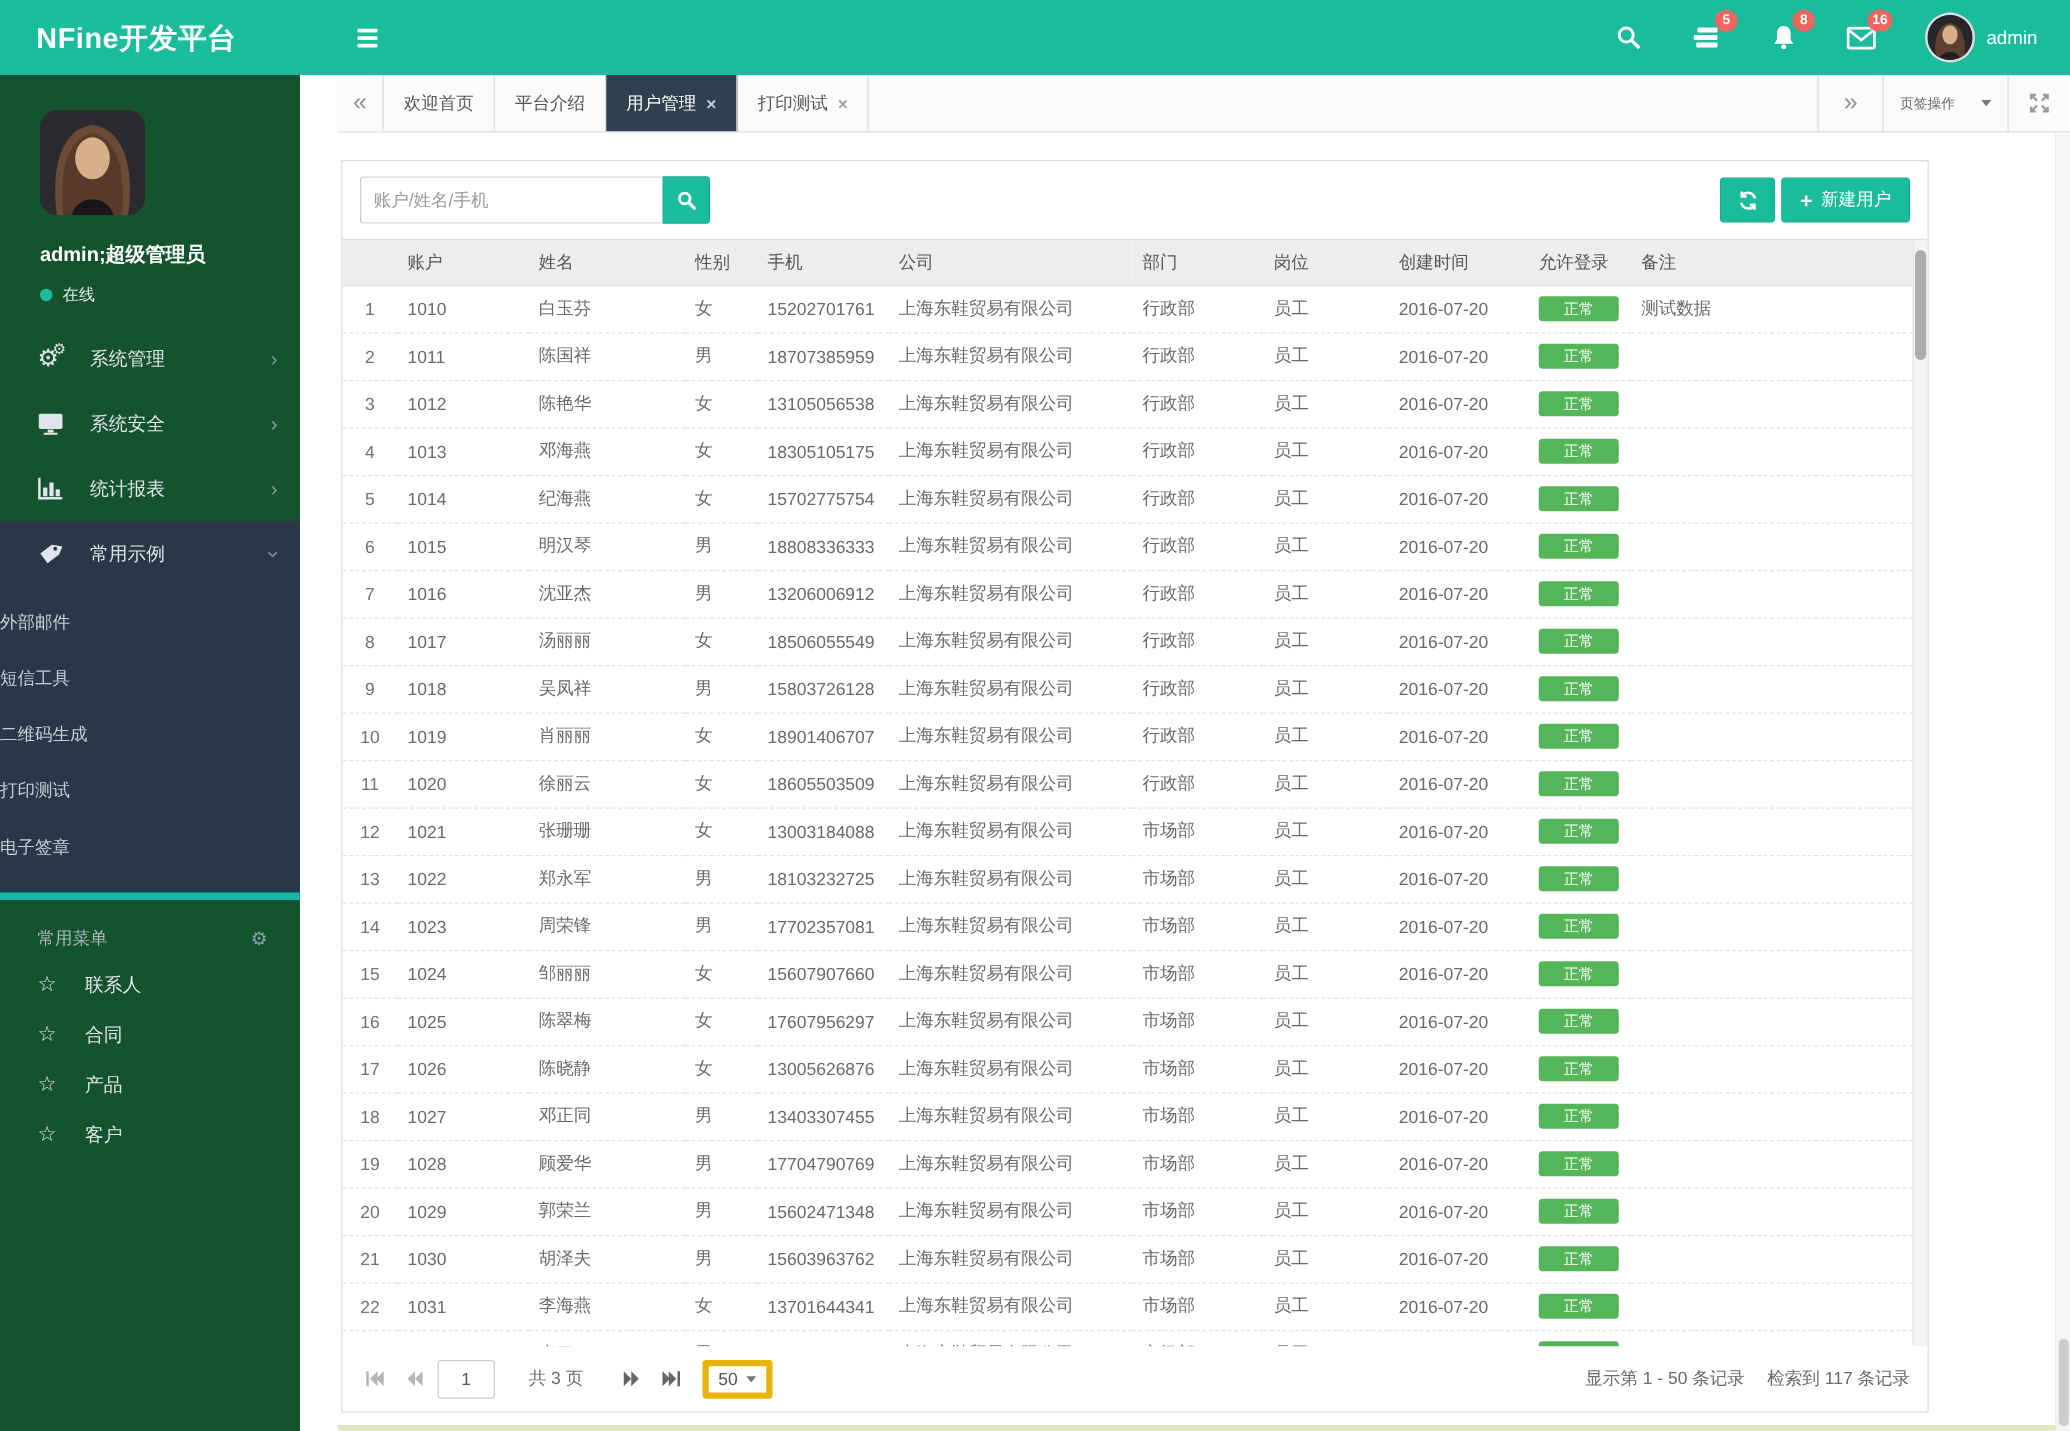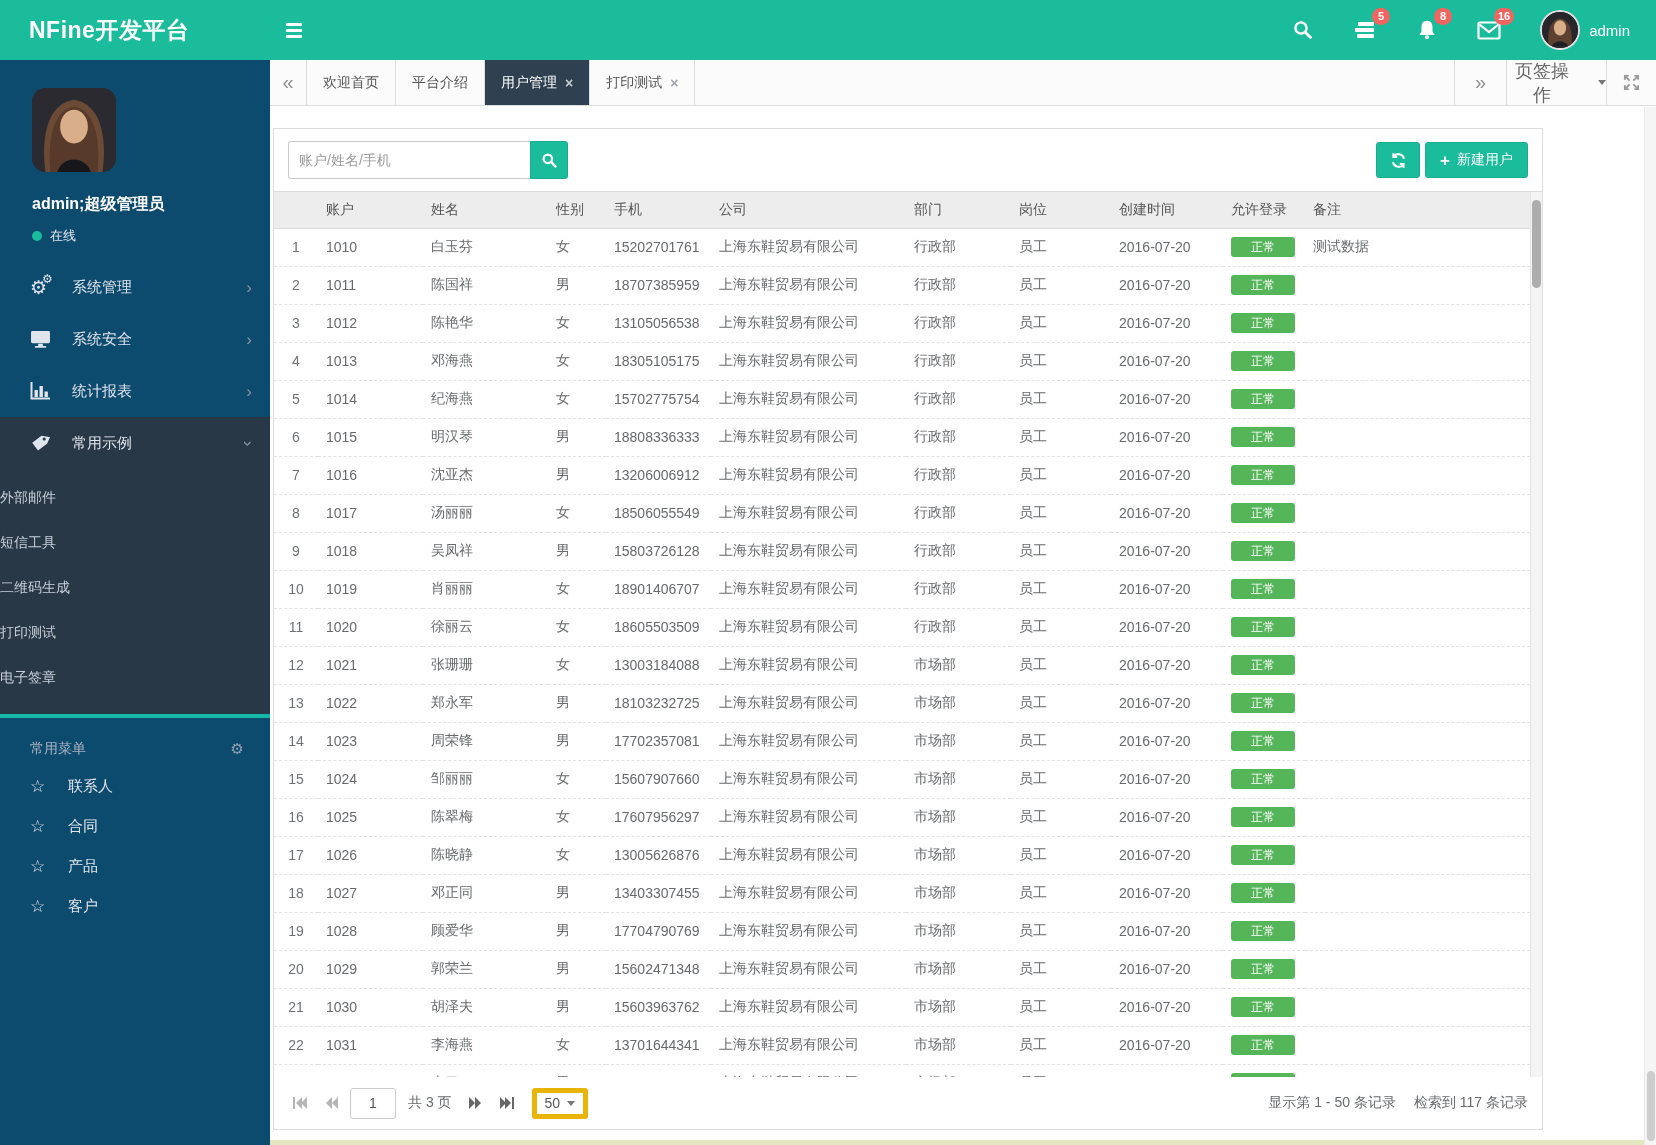--- a/index.html
+++ b/index.html
@@ -11,56 +11,56 @@
   .brand { width:270px; padding-left:29px; color:#fff; font-size:23px; font-weight:bold; letter-spacing:.5px; }
   .hamburger { margin-left:16px; width:26px; height:26px; display:flex; flex-direction:column; justify-content:center; gap:3px; cursor:pointer; }
   .hamburger i { display:block; width:16px; height:3px; background:#fff; border-radius:1px; }
   .topbar-right { margin-left:auto; display:flex; align-items:center; padding-right:26px; }
   .top-ico { position:relative; width:26px; height:26px; margin-left:36px; display:flex; align-items:center; justify-content:center; cursor:pointer; }
   .top-badge { position:absolute; top:-9px; right:-12px; min-width:18px; height:17px; padding:0 4px; background:#f0655f; color:#fff; font-size:11px; line-height:17px; text-align:center; border-radius:9px; font-weight:bold; }
   .top-avatar { width:40px; height:40px; border-radius:50%; margin-left:38px; border:2px solid rgba(255,255,255,.85); overflow:hidden; background:#2b2b31; }
   .top-user { color:#fff; font-size:15px; margin-left:9px; }
 
   
-  .sidebar { position:absolute; left:0; top:60px; width:270px; bottom:0; background:#0c4a6e; color:#dfe4ed; z-index:20; }
+  .sidebar { position:absolute; left:0; top:60px; width:240px; bottom:0; background:#14532d; color:#dfe4ed; z-index:20; }
   .profile { padding:28px 0 0 32px; }
   .side-avatar { width:84px; height:84px; border-radius:14px; overflow:hidden; background:#2b2b31; }
   .profile-name { margin-top:22px; font-size:16px; font-weight:bold; color:#fff; }
   .profile-status { margin-top:12px; font-size:13px; color:#e4e9f0; display:flex; align-items:center; gap:8px; }
   .dot { width:10px; height:10px; border-radius:50%; background:#1abc9c; display:inline-block; }
   .menu { margin-top:16px; }
   .menu-item { height:52px; display:flex; align-items:center; padding:0 18px 0 30px; cursor:pointer; font-size:15px; }
   .menu-item .mi-icon { width:26px; display:flex; justify-content:flex-start; color:#dfe4ed; }
   .menu-item .mi-label { margin-left:16px; font-weight:normal; }
   .menu-item .chev { margin-left:auto; color:#8a95a5; font-size:17px; line-height:1; }
   .chev.down { transform:rotate(90deg); }
   .submenu-block { background:#293846; }
   .submenu-block .menu-item { background:#293846; }
   .submenu { padding:6px 0 14px 0; }
   .submenu-item { height:45px; line-height:45px; font-size:14px; color:#c6cfda; cursor:pointer; }
-  .fav { border-top:4px solid #14b8a6; padding-top:14px; }
+  .fav { border-top:6px solid #14b8a6; padding-top:14px; }
   .fav-head { display:flex; align-items:center; padding:0 26px 0 30px; height:34px; color:#aab4c1; font-size:14px; }
   .fav-head .gear-sm { margin-left:auto; font-size:15px; color:#93a1b1; cursor:pointer; }
   .fav-item { height:40px; display:flex; align-items:center; padding-left:30px; font-size:15px; cursor:pointer; color:#e2e7ee; }
   .fav-item .star { font-size:17px; color:#dfe4ed; width:26px; }
   .fav-item .fi-label { margin-left:12px; }
 
   
   .main { position:absolute; left:270px; top:60px; right:0; bottom:0; background:#fff; }
   .tabbar { height:46px; background:#fbfbfb; border-bottom:1px solid #ddd; display:flex; align-items:stretch; }
   .tab-nav-btn { width:37px; display:flex; align-items:center; justify-content:center; color:#8e8e8e; font-size:20px; border-right:1px solid #ddd; cursor:pointer; background:#fbfbfb; }
   .tab { display:flex; align-items:center; padding:0 16px; border-right:1px solid #ddd; color:#555; font-size:14px; cursor:pointer; gap:8px; }
   .tab.active { background:#2f4050; color:#fff; }
   .tab .tab-close { font-weight:bold; font-size:14px; color:#9aa3ab; cursor:pointer; }
   .tab.active .tab-close { color:#c7ced4; }
   .tabbar-spacer { flex:1; }
   .tabbar-right { display:flex; align-items:stretch; }
   .tab-right-btn { display:flex; align-items:center; justify-content:center; border-left:1px solid #ddd; color:#8e8e8e; cursor:pointer; }
   .btn-fwd { width:52px; font-size:20px; }
-  .tab-actions { width:100px; gap:21px; font-size:18px; color:#666;text-align:center; }
+  .tab-actions { width:100px; gap:21px; font-size:11px; color:#666;text-align:center; }
   .caret { width:0; height:0; border-left:4px solid transparent; border-right:4px solid transparent; border-top:5px solid #777; }
   .btn-expand { width:50px; }
 
   
   .panel { position:absolute; left:3px; right:113px; top:21px; bottom:15px; border:1px solid #ddd; background:#fff; display:flex; flex-direction:column; padding:12px 0 0 0; }
   .toolbar { display:flex; align-items:center; padding:0 14px; margin-bottom:12px; }
   .search-group { display:flex; }
   .search-input { width:242px; height:38px; border:1px solid #ccc; border-right:none; border-radius:3px 0 0 3px; padding:0 10px; font-size:14px; color:#555; outline:none; font-family:inherit; }
   .search-input::placeholder { color:#9a9a9a; }
   .search-btn { width:38px; height:38px; background:#1abc9c; border:1px solid #18ad90; border-radius:0 3px 3px 0; display:flex; align-items:center; justify-content:center; cursor:pointer; }
@@ -78,21 +78,21 @@
   tbody td:first-child { text-align:center; color:#6e7275; }
   .badge-ok { display:inline-block; background:#55b559; color:#fff; font-size:12px; padding:4px 20px; border-radius:3px; line-height:1; }
   .vscroll { position:absolute; right:0; top:0; bottom:0; width:12px; background:#f4f4f4; border-left:1px solid #e4e4e4; }
   .vscroll .thumb { position:absolute; left:1px; top:8px; width:9px; height:88px; background:#adadad; border-radius:5px; }
 
   
   .panel-footer { height:52px; display:flex; align-items:center; padding:0 14px; }
   .pg-left { display:flex; align-items:center; gap:7px; }
   .pg-btn { width:24px; height:24px; display:flex; align-items:center; justify-content:center; cursor:pointer; }
   .pg-input { width:46px; height:31px; border:1px solid #ccc; border-radius:3px; text-align:center; font-size:14px; color:#555; outline:none; font-family:inherit; }
-  .pg-label { color:#676a6c; font-size:14px; margin:0 5px; }
+  .pg-label { color:#676a6c; font-size:14px; margin:0 20px; }
   .pg-size { width:56px; height:31px; border:5px solid #eab308; border-radius:3px; display:flex; align-items:center; justify-content:space-between; padding:0 8px; cursor:pointer; color:#555; margin-left:6px; }
   .pg-right { margin-left:auto; display:flex; gap:18px; color:#676a6c; font-size:14px; }
 
   .page-bottom-line { position:absolute; left:0; right:0; bottom:0; height:5px; background:#e2e7c0; }
 
   
   .win-scroll { position:absolute; right:0; top:0; bottom:0; width:12px; background:#f5f5f5; border-left:1px solid #e9e9e9; }
   .win-scroll .thumb { position:absolute; left:2px; bottom:4px; width:8px; height:70px; background:#cdcdcd; border-radius:4px; }
 
   svg { display:block; }

